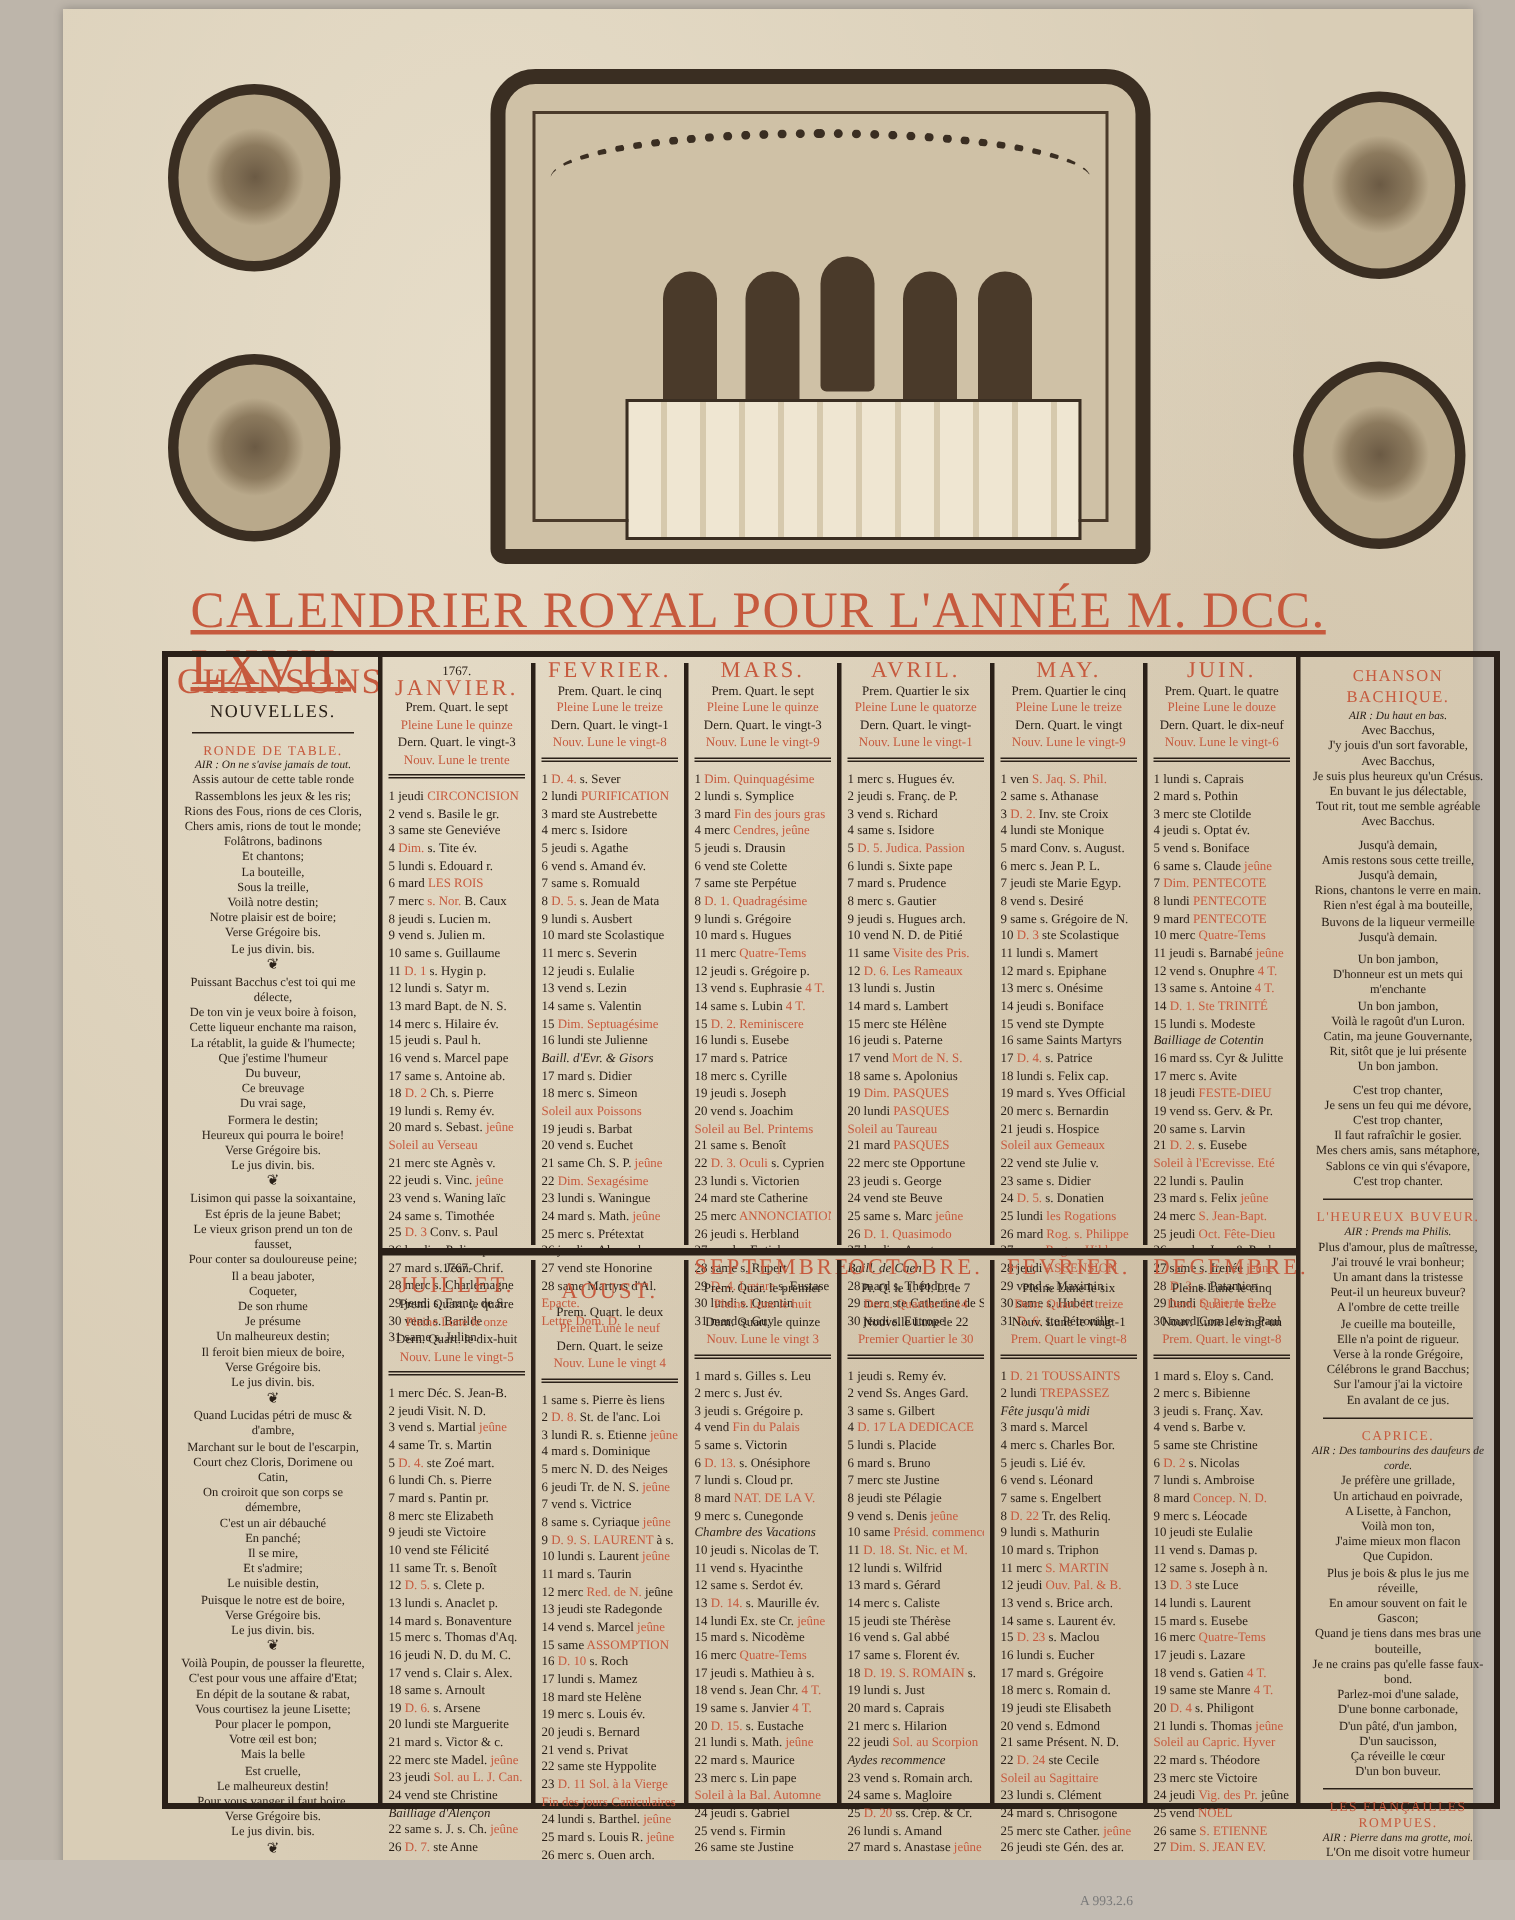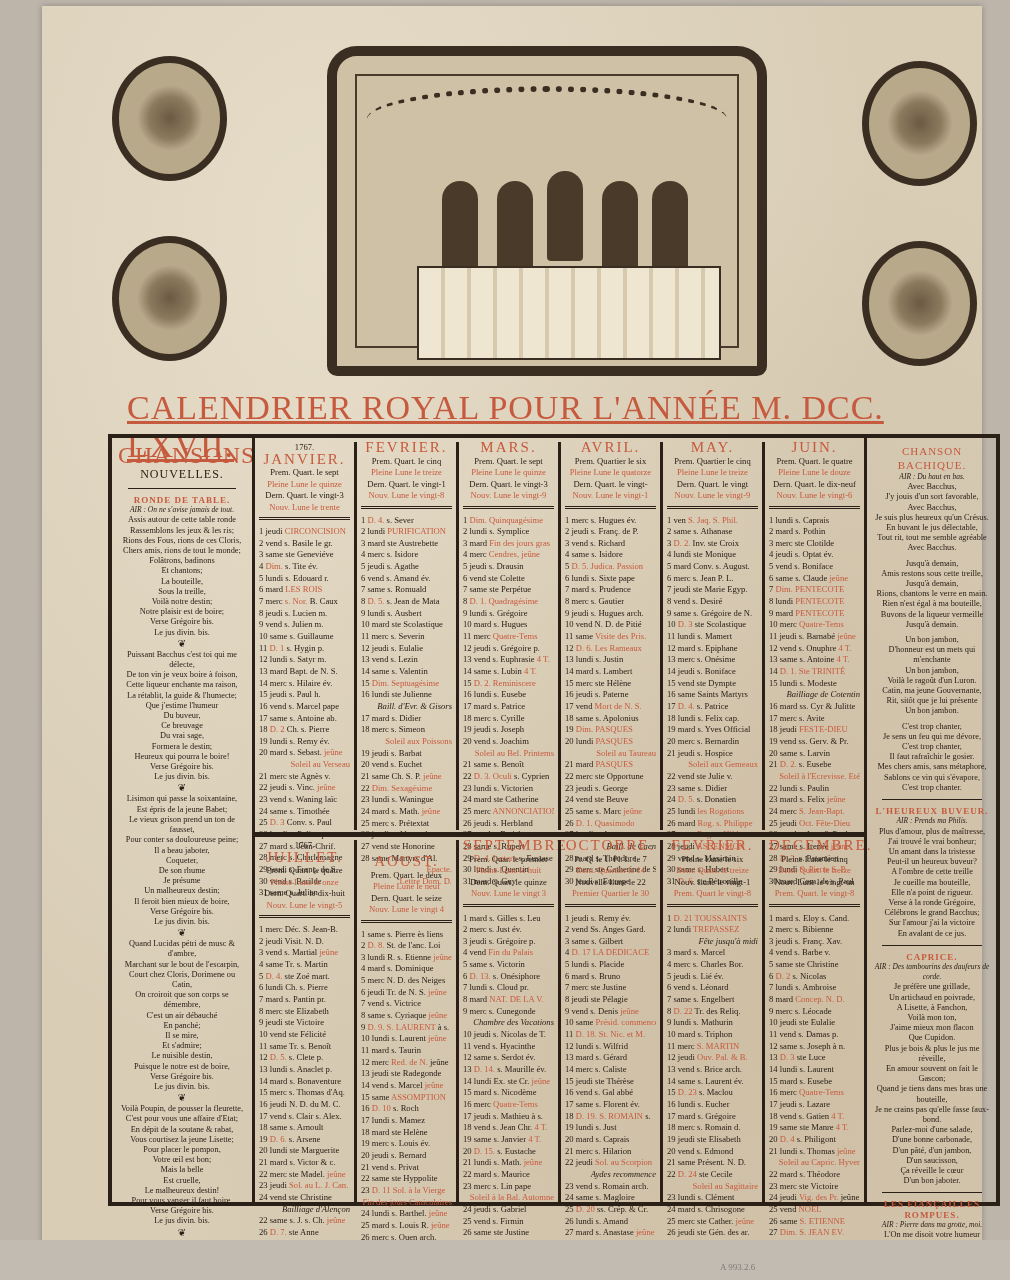--- a/index.html
+++ b/index.html
@@ -22,32 +22,32 @@
   
   .title{position:absolute;left:85px;top:383px;width:860px;font-size:34px;letter-spacing:1px;color:#c65a3e;text-decoration:underline;}
   
   .grid{position:absolute;left:66px;top:428px;width:892px;height:772px;border:4px solid #2a2018;box-sizing:border-box;}
   .col{position:absolute;box-sizing:border-box;}
   .vrule{position:absolute;top:0;bottom:0;width:3px;background:#2a2018;}
   .hrule{position:absolute;height:5px;background:#2a2018;}
   .songs{font-size:8.3px;line-height:10.2px;text-align:center;padding:0 4px;}
   .songs .h1{font-size:24px;line-height:22px;color:#c65a3e;letter-spacing:1px;}
   .songs .h2{font-size:12px;line-height:16px;letter-spacing:1px;}
-  .songs .h3{font-size:9px;color:#c65a3e;letter-spacing:1px;margin-top:0;font-weight:bold;}
+  .songs .h3{font-size:9px;color:#c65a3e;letter-spacing:1px;margin-top:0;}
   .songs .air{font-style:italic;font-size:7.5px;}
   .songs .sep{border-top:1.5px solid #2a2018;margin:6px 10px;}
   .songs .orn{font-size:10px;line-height:12px;}
   .month{font-size:8.6px;line-height:11.65px;padding:0 4px;}
   .mhead{text-align:center;line-height:11.5px;font-size:8.6px;}
   .mhead .mname{color:#c65a3e;letter-spacing:2px;font-size:15px;}
   .mhead .lr{color:#c65a3e;}
   .mrule{border-top:3px double #2a2018;margin:4px 0 6px 0;}
   .day{white-space:nowrap;overflow:hidden;}
   .day .fx{color:#c65a3e;}
-  .note{font-style:italic;text-align:right;white-space:nowrap;}
+  .note{font-style:italic;text-align:left;white-space:nowrap;}
   .note.r{color:#c65a3e;font-style:normal;}
   .foot{position:absolute;left:60px;top:1207px;width:900px;text-align:center;font-size:9px;letter-spacing:.5px;}
 </style>
 </head>
 <body>
 
 <div class="sheet">
 
   <div class="engr">
     <div class="medal" style="left:10px;top:30px;"></div>
@@ -732,21 +732,21 @@
         <div>Que Cupidon.</div>
         <div>Plus je bois &amp; plus le jus me réveille,</div>
         <div>En amour souvent on fait le Gascon;</div>
         <div>Quand je tiens dans mes bras une bouteille,</div>
         <div>Je ne crains pas qu'elle fasse faux-bond.</div>
         <div>Parlez-moi d'une salade,</div>
         <div>D'une bonne carbonade,</div>
         <div>D'un pâté, d'un jambon,</div>
         <div>D'un saucisson,</div>
         <div>Ça réveille le cœur</div>
-        <div>D'un bon jaboter.</div>
+        <div>D'un bon buveur.</div>
         <div class="sep"></div>
         <div class="h3">LES FIANÇAILLES ROMPUES.</div>
         <div class="air">AIR : Pierre dans ma grotte, moi.</div>
         <div>L'On me disoit votre humeur agréable,</div>
         <div>J'ai cru bonnement;</div>
         <div>A chaque instant vous criez comme un Diable,</div>
       </div>
   </div>
 
 </div>

